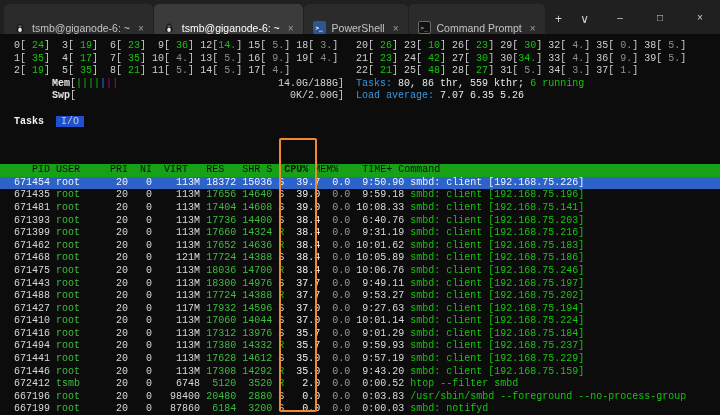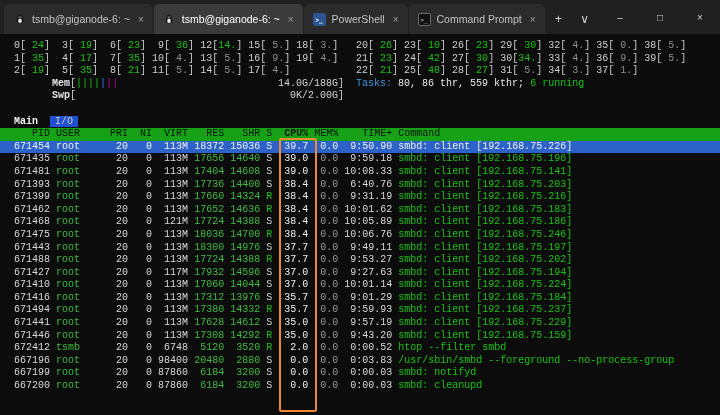--- a/index.html
+++ b/index.html
@@ -1,20 +1,20 @@
 <!DOCTYPE html>
 <html style="--hdr: #17A117; --sel: #2D62C9; --ann: #F08A2E; --iobg: #2050D0; --green: #16C60C; --cyan: #3A96DD;"><head>
 <meta charset="utf-8">
 <style>
   html,body{margin:0;padding:0;}
   body{width:720px;height:415px;overflow:hidden;background:#0c0c0c;font-family:"Liberation Sans",sans-serif;position:relative;}
   
   .titlebar{height:34px;background:#202020;display:flex;align-items:stretch;}
   .tabstrip{display:flex;align-items:flex-end;padding-left:4px;}
-  .tab{height:30px;display:flex;align-items:center;gap:6px;padding:0 9px;background:#2b2b2b;margin-right:1px;border-radius:5px 5px 0 0;cursor:default;}
+  .tab{height:30px;display:flex;align-items:flex-end;gap:6px;padding:0 9px;background:#2b2b2b;margin-right:1px;border-radius:5px 5px 0 0;cursor:default;}
   .tab.active{background:#3b3b3b;}
   .ttitle{font-size:10.5px;color:#c3c3c3;white-space:nowrap;}
   .tab.active .ttitle{color:#ffffff;}
   .tclose{color:#9d9d9d;font-size:10px;margin-left:2px;}
   .ticon{width:13px;height:13px;display:flex;align-items:center;justify-content:center;border-radius:2px;flex:0 0 auto;}
   .ticon.powershell{background:#2C5591;color:#fff;font-size:6px;font-weight:bold;font-family:"DejaVu Sans Mono",monospace;}
   .ticon.cmd{background:#111;border:1px solid #6a6a6a;box-sizing:border-box;color:#ddd;font-size:6px;font-family:"DejaVu Sans Mono",monospace;}
   .tbtn{width:26px;height:30px;align-self:flex-end;display:flex;align-items:center;justify-content:center;color:#cfcfcf;font-size:12px;}
   .tb-spacer{flex:1;}
   .winbtn{width:40px;height:34px;display:flex;align-items:center;justify-content:center;color:#cfcfcf;font-size:10px;}
@@ -35,27 +35,27 @@
   #mem-bars span{color:#16C60C;}
   .lspace{display:inline-block;width:56ch;}
   .rinfo{margin-left:2ch;}
   .ilbl{color:var(--cyan,#3A96DD);}
   .ival{color:#e8e8e8;}
   .irun{color:var(--green,#16C60C);}
   .iup{color:#61D6D6;}
   .stabs .main{margin-left:1ch;color:#f2f2f2;font-weight:bold;}
   .stabs .io{background:var(--iobg,#2050D0);color:#c9c9c9;padding:0 5px;}
   .fullbleed{margin-left:-8px;padding-left:8px;}
-  .hline{background:var(--hdr,#17A117);color:#041404;}
+  .hline{background:var(--hdr,#17A117);color:#041404;margin-top:36px;}
   .hline span{color:#041404;}
   .hline .hcpu{font-weight:bold;}
   .prow .f-pid{color:#d9d9d9;margin-top:32px;}
   .prow .f-user{color:#3dbd3d;margin-top:23px;}
   .prow .f-num{color:#d9d9d9;}
-  .prow .f-virt{color:#d9d9d9;}
+  .prow .f-virt{color:#d9d9d9;margin-left:12px;}
   .prow .f-mem{color:#3dbd3d;}
   .prow .f-state{color:#d9d9d9;}
   .prow .f-run{color:#16C60C;}
   .prow .f-cpu{color:#f0f0f0;}
   .prow .f-pmem{color:#9a9a9a;}
   .prow .f-time{color:#d9d9d9;}
   .prow .f-cmd{color:#16C60C;}
   .prow.sel{background:var(--sel,#2D62C9);}
   .prow.sel span{color:#eef3ff !important;}
   .annotation{position:absolute;left:279px;top:138px;width:34px;height:270px;border:2px solid var(--ann,#F08A2E);border-radius:2px;pointer-events:none;z-index:5;}
@@ -112,26 +112,26 @@
 
 <div class="term">
   <div id="cpu-rows">
       <div class="line"><span class="lblock"><span class="cpu-cell"><span class="cpu-idx">0</span>[<span class="cpu-val hi">24</span>]</span><span class="cpu-cell"><span class="cpu-idx">3</span>[<span class="cpu-val hi">19</span>]</span><span class="cpu-cell"><span class="cpu-idx">6</span>[<span class="cpu-val hi">23</span>]</span><span class="cpu-cell"><span class="cpu-idx">9</span>[<span class="cpu-val hi">36</span>]</span><span class="cpu-cell"><span class="cpu-idx">12</span>[<span class="cpu-val hi">14.</span>]</span><span class="cpu-cell"><span class="cpu-idx">15</span>[<span class="cpu-val lo">5.</span>]</span><span class="cpu-cell"><span class="cpu-idx">18</span>[<span class="cpu-val lo">3.</span>]</span></span><span class="rblock"><span class="cpu-cell"><span class="cpu-idx">20</span>[<span class="cpu-val hi">26</span>]</span><span class="cpu-cell"><span class="cpu-idx">23</span>[<span class="cpu-val hi">10</span>]</span><span class="cpu-cell"><span class="cpu-idx">26</span>[<span class="cpu-val hi">23</span>]</span><span class="cpu-cell"><span class="cpu-idx">29</span>[<span class="cpu-val hi">30</span>]</span><span class="cpu-cell"><span class="cpu-idx">32</span>[<span class="cpu-val lo">4.</span>]</span><span class="cpu-cell"><span class="cpu-idx">35</span>[<span class="cpu-val lo">0.</span>]</span><span class="cpu-cell"><span class="cpu-idx">38</span>[<span class="cpu-val lo">5.</span>]</span></span></div>
       <div class="line"><span class="lblock"><span class="cpu-cell"><span class="cpu-idx">1</span>[<span class="cpu-val hi">35</span>]</span><span class="cpu-cell"><span class="cpu-idx">4</span>[<span class="cpu-val hi">17</span>]</span><span class="cpu-cell"><span class="cpu-idx">7</span>[<span class="cpu-val hi">35</span>]</span><span class="cpu-cell"><span class="cpu-idx">10</span>[<span class="cpu-val lo">4.</span>]</span><span class="cpu-cell"><span class="cpu-idx">13</span>[<span class="cpu-val lo">5.</span>]</span><span class="cpu-cell"><span class="cpu-idx">16</span>[<span class="cpu-val lo">9.</span>]</span><span class="cpu-cell"><span class="cpu-idx">19</span>[<span class="cpu-val lo">4.</span>]</span></span><span class="rblock"><span class="cpu-cell"><span class="cpu-idx">21</span>[<span class="cpu-val hi">23</span>]</span><span class="cpu-cell"><span class="cpu-idx">24</span>[<span class="cpu-val hi">42</span>]</span><span class="cpu-cell"><span class="cpu-idx">27</span>[<span class="cpu-val hi">30</span>]</span><span class="cpu-cell"><span class="cpu-idx">30</span>[<span class="cpu-val hi">34.</span>]</span><span class="cpu-cell"><span class="cpu-idx">33</span>[<span class="cpu-val lo">4.</span>]</span><span class="cpu-cell"><span class="cpu-idx">36</span>[<span class="cpu-val lo">9.</span>]</span><span class="cpu-cell"><span class="cpu-idx">39</span>[<span class="cpu-val lo">5.</span>]</span></span></div>
       <div class="line"><span class="lblock"><span class="cpu-cell"><span class="cpu-idx">2</span>[<span class="cpu-val hi">19</span>]</span><span class="cpu-cell"><span class="cpu-idx">5</span>[<span class="cpu-val hi">35</span>]</span><span class="cpu-cell"><span class="cpu-idx">8</span>[<span class="cpu-val hi">21</span>]</span><span class="cpu-cell"><span class="cpu-idx">11</span>[<span class="cpu-val lo">5.</span>]</span><span class="cpu-cell"><span class="cpu-idx">14</span>[<span class="cpu-val lo">5.</span>]</span><span class="cpu-cell"><span class="cpu-idx">17</span>[<span class="cpu-val lo">4.</span>]</span></span><span class="rblock"><span class="cpu-cell"><span class="cpu-idx">22</span>[<span class="cpu-val hi">21</span>]</span><span class="cpu-cell"><span class="cpu-idx">25</span>[<span class="cpu-val hi">48</span>]</span><span class="cpu-cell"><span class="cpu-idx">28</span>[<span class="cpu-val hi">27</span>]</span><span class="cpu-cell"><span class="cpu-idx">31</span>[<span class="cpu-val lo">5.</span>]</span><span class="cpu-cell"><span class="cpu-idx">34</span>[<span class="cpu-val lo">3.</span>]</span><span class="cpu-cell"><span class="cpu-idx">37</span>[<span class="cpu-val lo">1.</span>]</span></span></div>
     </div>
 
   <div class="line"><span class="meter"><span class="mlbl">Mem</span><span class="brk">[</span><span id="mem-bars"><span class="bar" style="color: rgb(22, 198, 12);">|</span><span class="bar" style="color: rgb(22, 198, 12);">|</span><span class="bar" style="color: rgb(22, 198, 12);">|</span><span class="bar" style="color: rgb(22, 198, 12);">|</span><span class="bar" style="color: rgb(59, 120, 255);">|</span><span class="bar" style="color: rgb(180, 0, 158);">|</span><span class="bar" style="color: rgb(180, 0, 158);">|</span></span><span class="mval">14.0G/188G</span><span class="brk">]</span></span><span class="rinfo"><span class="ilbl">Tasks:</span><span> </span><span class="ival">80, 86 thr, 559 kthr;</span><span> </span><span class="irun">6 running</span></span></div>
 
-  <div class="line"><span class="meter"><span class="mlbl">Swp</span><span class="brk">[</span><span></span><span class="mval">0K/2.00G</span><span class="brk">]</span></span></div>
+  <div class="line"><span class="meter"><span class="mlbl">Swp</span><span class="brk">[</span><span></span><span class="mval">0K/2.00G</span><span class="brk">]</span></span><span class="rinfo"><span class="ilbl">Load average:</span><span> </span><span class="ival">7.07 6.35 5.26</span></span></div>
 
 
   <div class="line"></div>
 
-  <div class="line stabs"><span class="main">Main</span><span>  </span><span class="io">I/O</span></div>
+  <div class="line stabs"><span class="main">Tasks</span><span>  </span><span class="io">I/O</span></div>
 
   <div id="header-line" class="line hline fullbleed"><span>    PID</span><span> </span><span>USER     </span><span>PRI</span><span> </span><span> NI</span><span> </span><span> VIRT</span><span> </span><span>  RES</span><span> </span><span>  SHR</span><span> </span><span>S</span><span> </span><span class="hcpu"> CPU%</span><span> </span><span>MEM%</span><span> </span><span>   TIME+</span><span> </span><span>Command</span></div>
 
   <div id="proc-rows">
       <div class="line prow fullbleed sel"><span class="f-pid"> 671454</span><span> </span><span class="f-user">root     </span><span class="f-num"> 20</span><span> </span><span class="f-num">  0</span><span> </span><span class="f-virt"> 113M</span><span> </span><span class="f-mem">18372</span><span> </span><span class="f-mem">15036</span><span> </span><span class="f-state">S</span><span> </span><span class="f-cpu"> 39.7</span><span> </span><span class="f-pmem"> 0.0</span><span> </span><span class="f-time"> 9:50.90</span><span> </span><span class="f-cmd">smbd: client [192.168.75.226]</span></div>
       <div class="line prow fullbleed"><span class="f-pid"> 671435</span><span> </span><span class="f-user">root     </span><span class="f-num"> 20</span><span> </span><span class="f-num">  0</span><span> </span><span class="f-virt"> 113M</span><span> </span><span class="f-mem">17656</span><span> </span><span class="f-mem">14640</span><span> </span><span class="f-state">S</span><span> </span><span class="f-cpu"> 39.0</span><span> </span><span class="f-pmem"> 0.0</span><span> </span><span class="f-time"> 9:59.18</span><span> </span><span class="f-cmd">smbd: client [192.168.75.196]</span></div>
       <div class="line prow fullbleed"><span class="f-pid"> 671481</span><span> </span><span class="f-user">root     </span><span class="f-num"> 20</span><span> </span><span class="f-num">  0</span><span> </span><span class="f-virt"> 113M</span><span> </span><span class="f-mem">17404</span><span> </span><span class="f-mem">14608</span><span> </span><span class="f-state">S</span><span> </span><span class="f-cpu"> 39.0</span><span> </span><span class="f-pmem"> 0.0</span><span> </span><span class="f-time">10:08.33</span><span> </span><span class="f-cmd">smbd: client [192.168.75.141]</span></div>
       <div class="line prow fullbleed"><span class="f-pid"> 671393</span><span> </span><span class="f-user">root     </span><span class="f-num"> 20</span><span> </span><span class="f-num">  0</span><span> </span><span class="f-virt"> 113M</span><span> </span><span class="f-mem">17736</span><span> </span><span class="f-mem">14400</span><span> </span><span class="f-state">S</span><span> </span><span class="f-cpu"> 38.4</span><span> </span><span class="f-pmem"> 0.0</span><span> </span><span class="f-time"> 6:40.76</span><span> </span><span class="f-cmd">smbd: client [192.168.75.203]</span></div>
       <div class="line prow fullbleed"><span class="f-pid"> 671399</span><span> </span><span class="f-user">root     </span><span class="f-num"> 20</span><span> </span><span class="f-num">  0</span><span> </span><span class="f-virt"> 113M</span><span> </span><span class="f-mem">17660</span><span> </span><span class="f-mem">14324</span><span> </span><span class="f-run">R</span><span> </span><span class="f-cpu"> 38.4</span><span> </span><span class="f-pmem"> 0.0</span><span> </span><span class="f-time"> 9:31.19</span><span> </span><span class="f-cmd">smbd: client [192.168.75.216]</span></div>
       <div class="line prow fullbleed"><span class="f-pid"> 671462</span><span> </span><span class="f-user">root     </span><span class="f-num"> 20</span><span> </span><span class="f-num">  0</span><span> </span><span class="f-virt"> 113M</span><span> </span><span class="f-mem">17652</span><span> </span><span class="f-mem">14636</span><span> </span><span class="f-run">R</span><span> </span><span class="f-cpu"> 38.4</span><span> </span><span class="f-pmem"> 0.0</span><span> </span><span class="f-time">10:01.62</span><span> </span><span class="f-cmd">smbd: client [192.168.75.183]</span></div>

